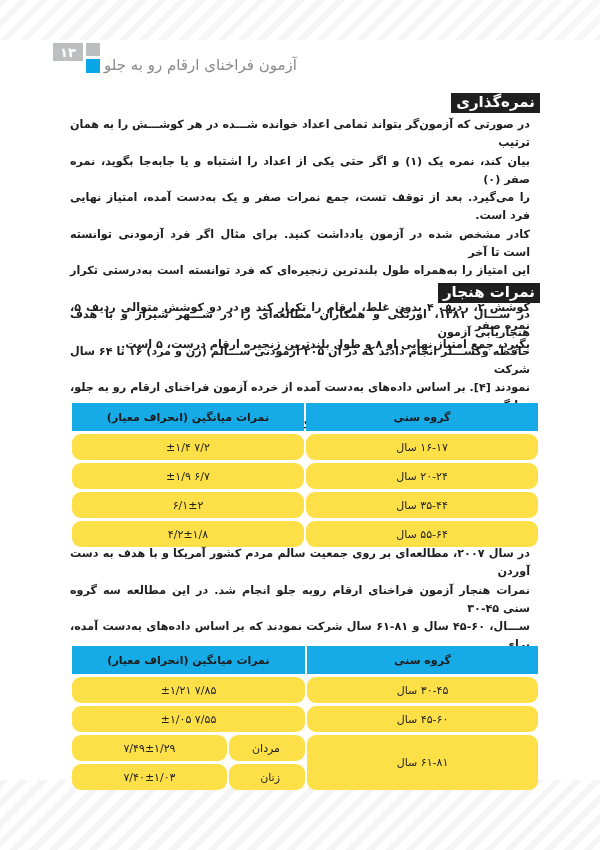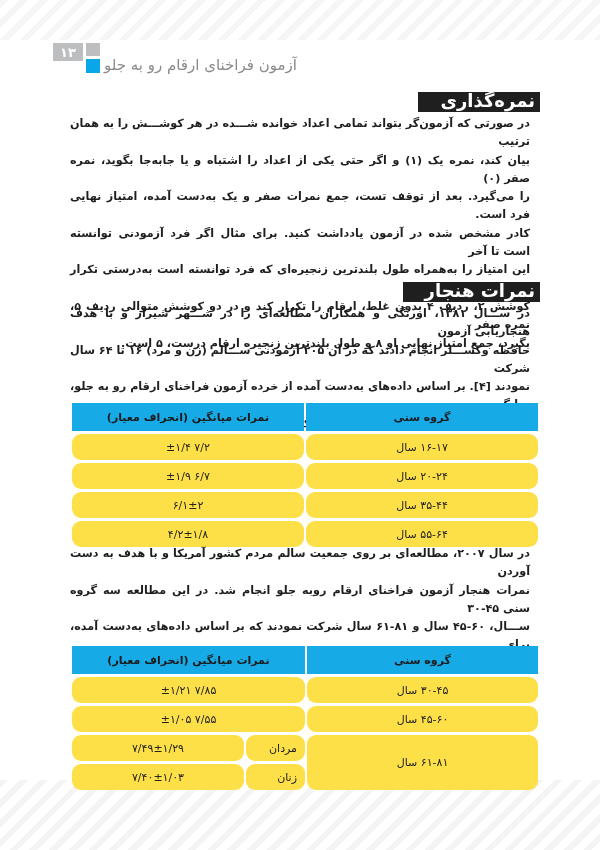--- a/index.html
+++ b/index.html
@@ -23,39 +23,39 @@
   }
   .sq-gray { position: absolute; left: 33px; top: 0; width: 14px; height: 13px; background: #bdbec0; }
   .sq-blue { position: absolute; left: 33px; top: 16px; width: 14px; height: 14px; background: #0aa7e8; }
   .header-title {
     position: absolute; left: 51px; top: 13px; white-space: nowrap;
     font-size: 15px; color: #8a8a8a; direction: rtl;
   }
   .content { position: absolute; left: 60px; width: 480px; direction: rtl; }
   .section-heading {
     display: inline-block; background: #1f1f1f; color: #ffffff;
-    font-weight: bold; font-size: 18px; padding: 1px 5px 3px 22px; line-height: 16px;
+    font-weight: bold; font-size: 15px; padding: 1px 5px 3px 5px; line-height: 16px;
   }
   .para {
     font-size: 11.2px; line-height: 18.3px; text-align: justify; text-align-last: right;
     margin: 0; padding: 0 10px; font-weight: bold;
   }
   table.norms {
     border-collapse: separate; border-spacing: 2px 3px;
     direction: rtl; width: 470px; margin-left: 10px;
     font-size: 11px;
   }
   table.norms th {
     background: #16aae7; color: #1b1b1b; font-weight: bold; font-size: 11px;
     height: 26px; text-align: center;
   }
   table.norms td {
     background: #fde047; height: 24px; text-align: center; color: #222; border-radius: 9px;
   }
-  .sub-label { text-align: right !important; padding-right: 8px; width: 50px; }
+  .sub-label { text-align: right !important; padding-right: 25px; width: 50px; }
 </style>
 </head>
 <body>
 
 <div class="stripes-top"></div>
 <div class="stripes-bottom"></div>
 
 <div class="header">
   <div class="page-num-box">۱۳</div>
   <div class="sq-gray"></div>

